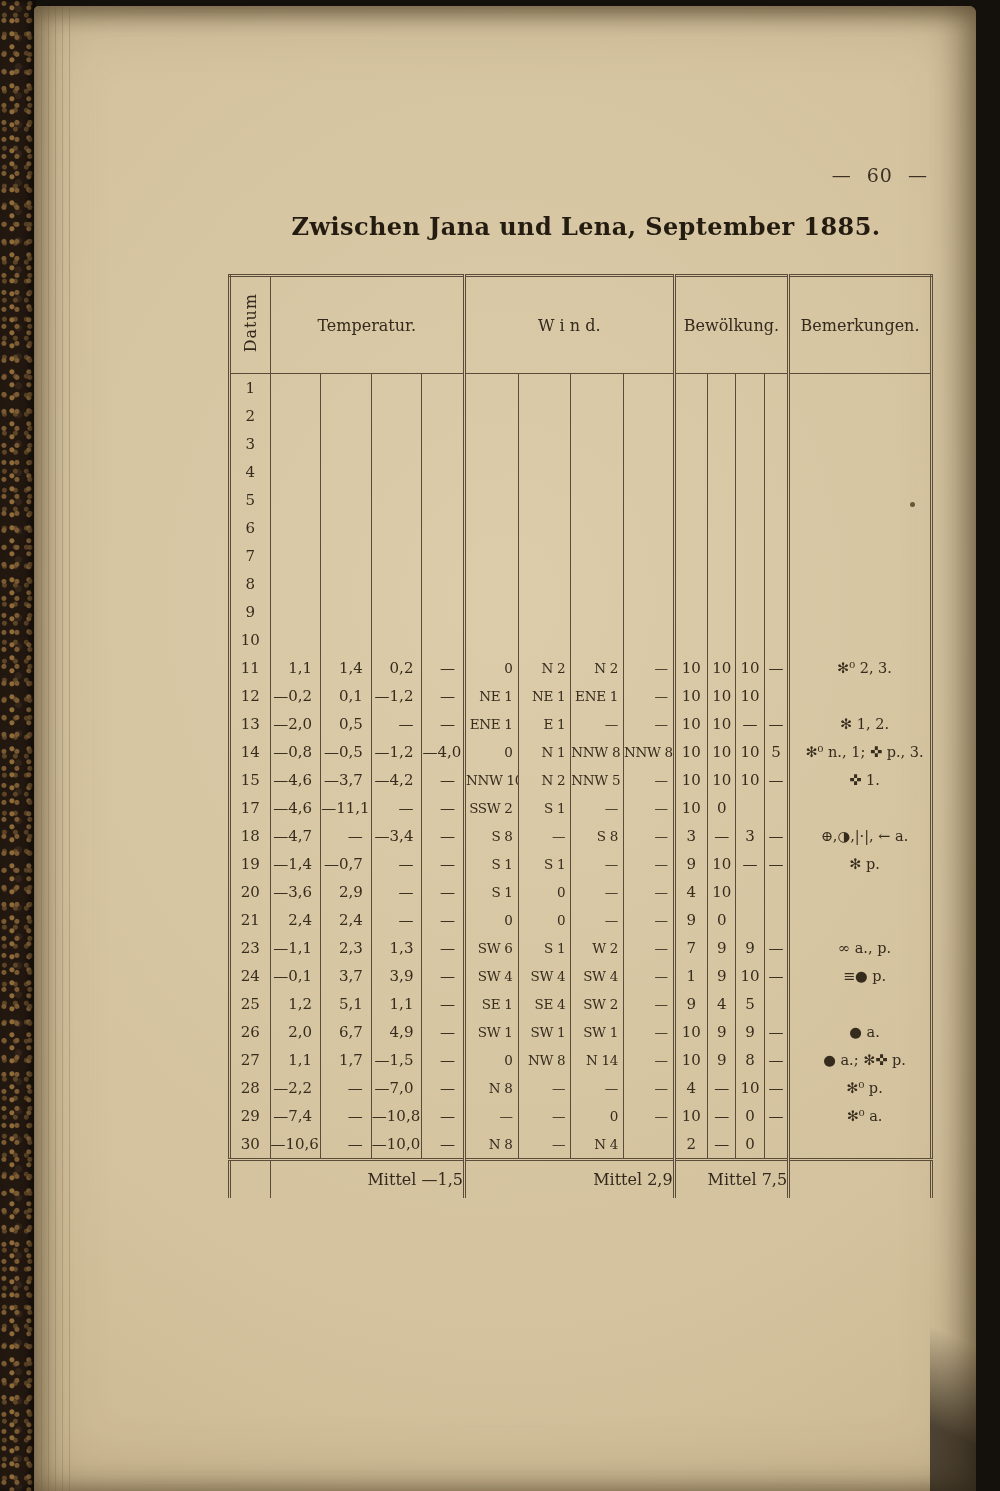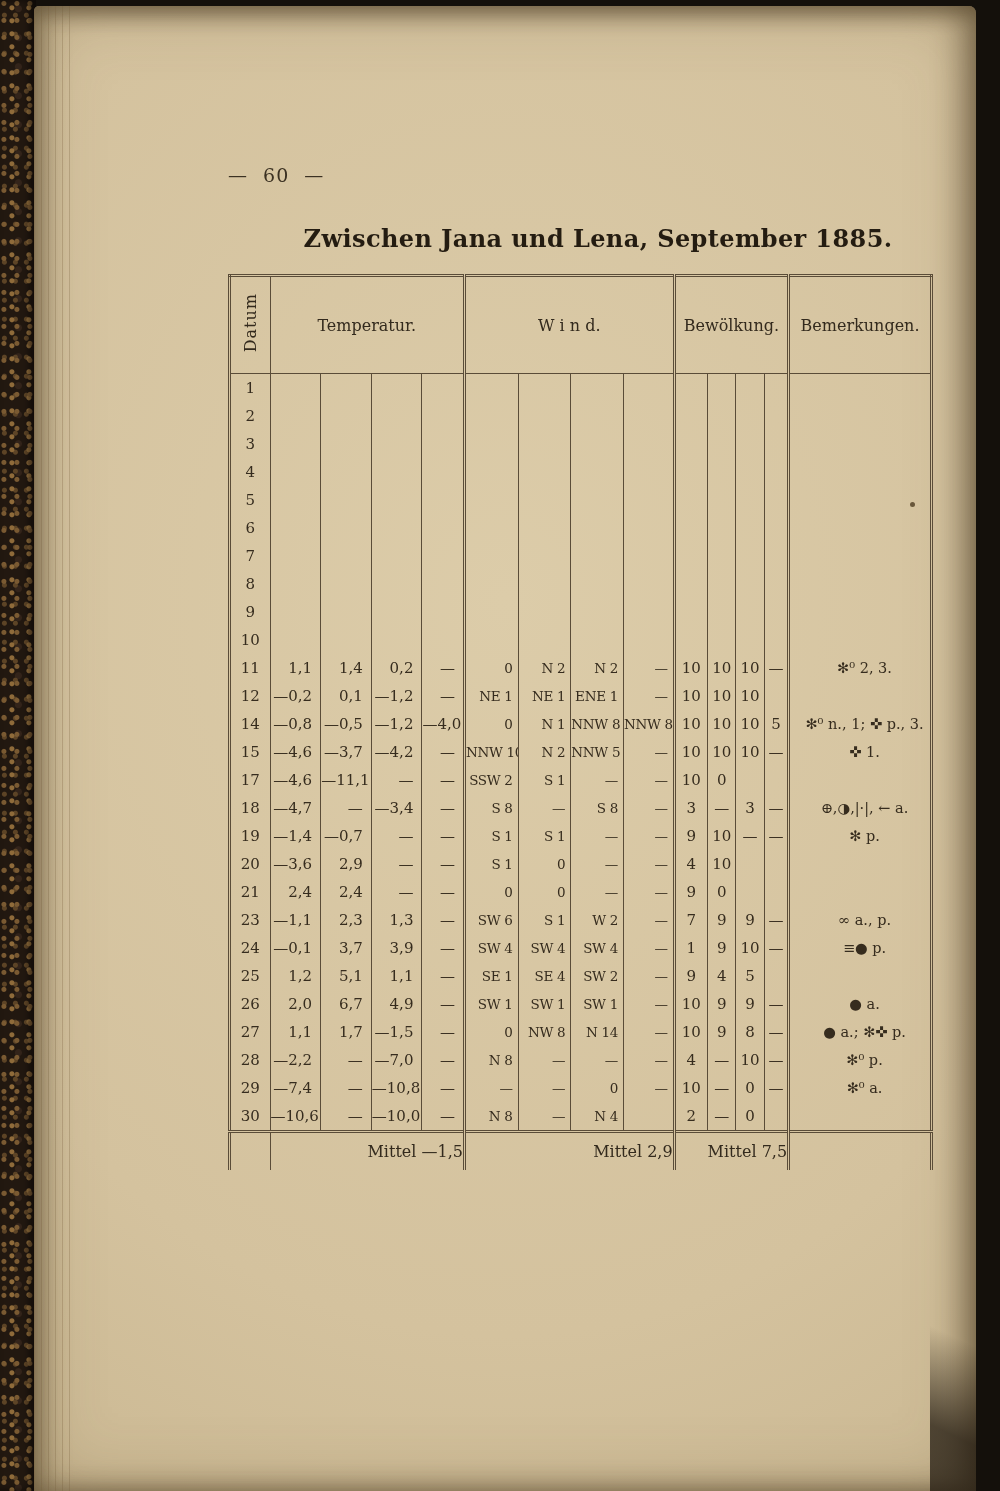--- a/index.html
+++ b/index.html
@@ -52,26 +52,26 @@
     background:linear-gradient(205deg, transparent 45%, rgba(25,18,10,.7) 78%);
     pointer-events:none;
   }
 
   .speck{
     position:absolute;left:876px;top:496px;width:5px;height:5px;
     border-radius:50%;background:#4e3c22;opacity:.8;
   }
 
   .page-number{
-    position:absolute;left:194px;top:158px;width:708px;
-    text-align:left;font-size:19px;color:#3b3122;
+    position:absolute;left:186px;top:158px;width:708px;
+    text-align:right;font-size:19px;color:#3b3122;
     letter-spacing:1px;word-spacing:8px;
   }
   .title{
-    position:absolute;left:154px;top:202px;width:788px;margin:16px;
+    position:absolute;left:154px;top:202px;width:788px;margin:4px;
     text-align:center;font-size:24px;font-weight:700;color:#241c11;
     letter-spacing:.4px;
   }
 
   .table-wrap{position:absolute;left:194px;top:268px;}
   table.weather-table{
     border-collapse:collapse;table-layout:fixed;width:705px;
     color:var(--ink);
     border:3px double var(--line);
     border-bottom:none;
@@ -336,20 +336,36 @@
               <td class="c-wind">NE 1</td>
               <td class="c-wind">ENE 1</td>
               <td class="c-wind">—</td>
               <td class="c-bew g-dbl">10</td>
               <td class="c-bew">10</td>
               <td class="c-bew">10</td>
               <td class="c-bew"></td>
               <td class="c-bem g-dbl"></td>
             </tr>
             <tr>
+              <td class="c-datum">13</td>
+              <td class="c-temp">—2,0</td>
+              <td class="c-temp">0,5</td>
+              <td class="c-temp">—</td>
+              <td class="c-temp">—</td>
+              <td class="c-wind g-dbl">ENE 1</td>
+              <td class="c-wind">E 1</td>
+              <td class="c-wind">—</td>
+              <td class="c-wind">—</td>
+              <td class="c-bew g-dbl">10</td>
+              <td class="c-bew">10</td>
+              <td class="c-bew">—</td>
+              <td class="c-bew">—</td>
+              <td class="c-bem g-dbl">✻ 1, 2.</td>
+            </tr>
+            <tr>
               <td class="c-datum">14</td>
               <td class="c-temp">—0,8</td>
               <td class="c-temp">—0,5</td>
               <td class="c-temp">—1,2</td>
               <td class="c-temp">—4,0</td>
               <td class="c-wind g-dbl">0</td>
               <td class="c-wind">N 1</td>
               <td class="c-wind">NNW 8</td>
               <td class="c-wind">NNW 8</td>
               <td class="c-bew g-dbl">10</td>

